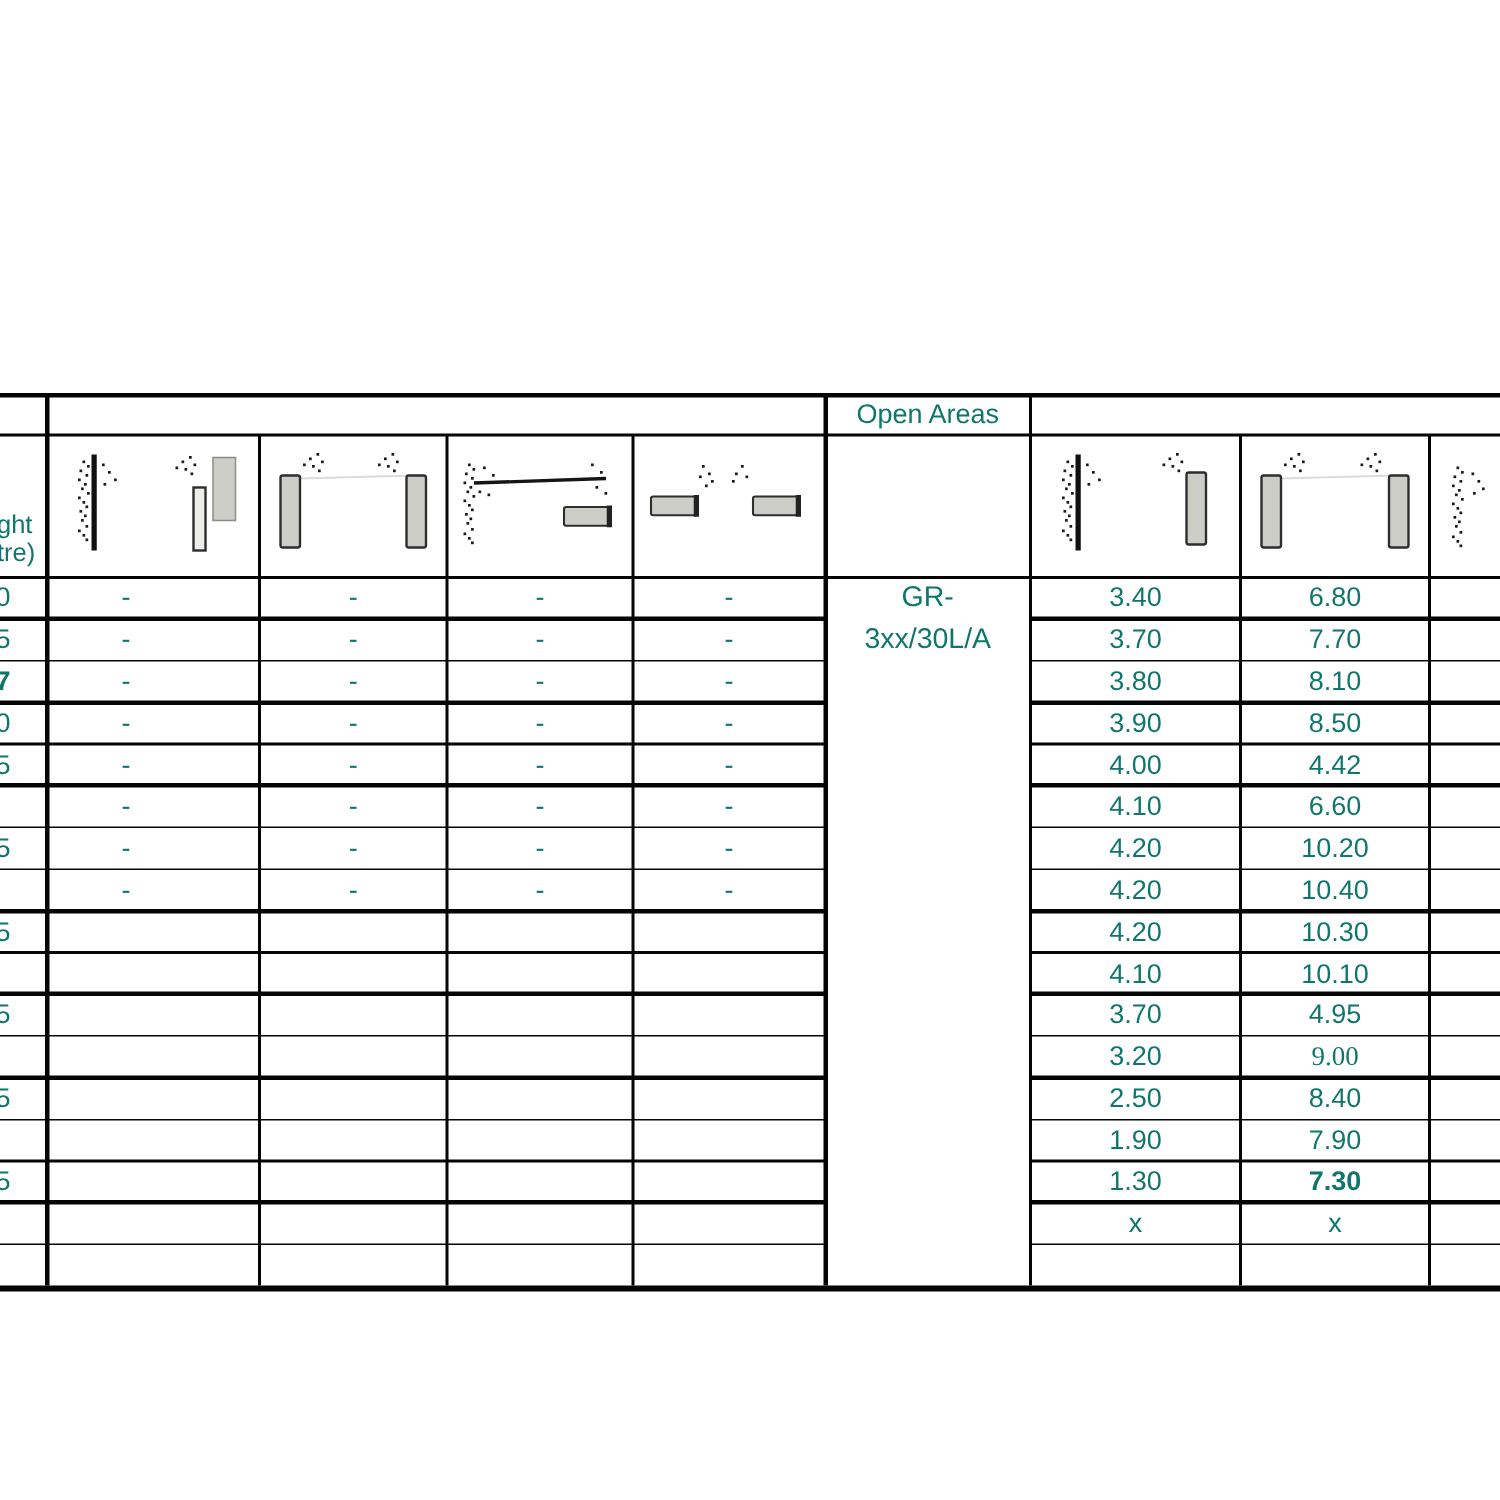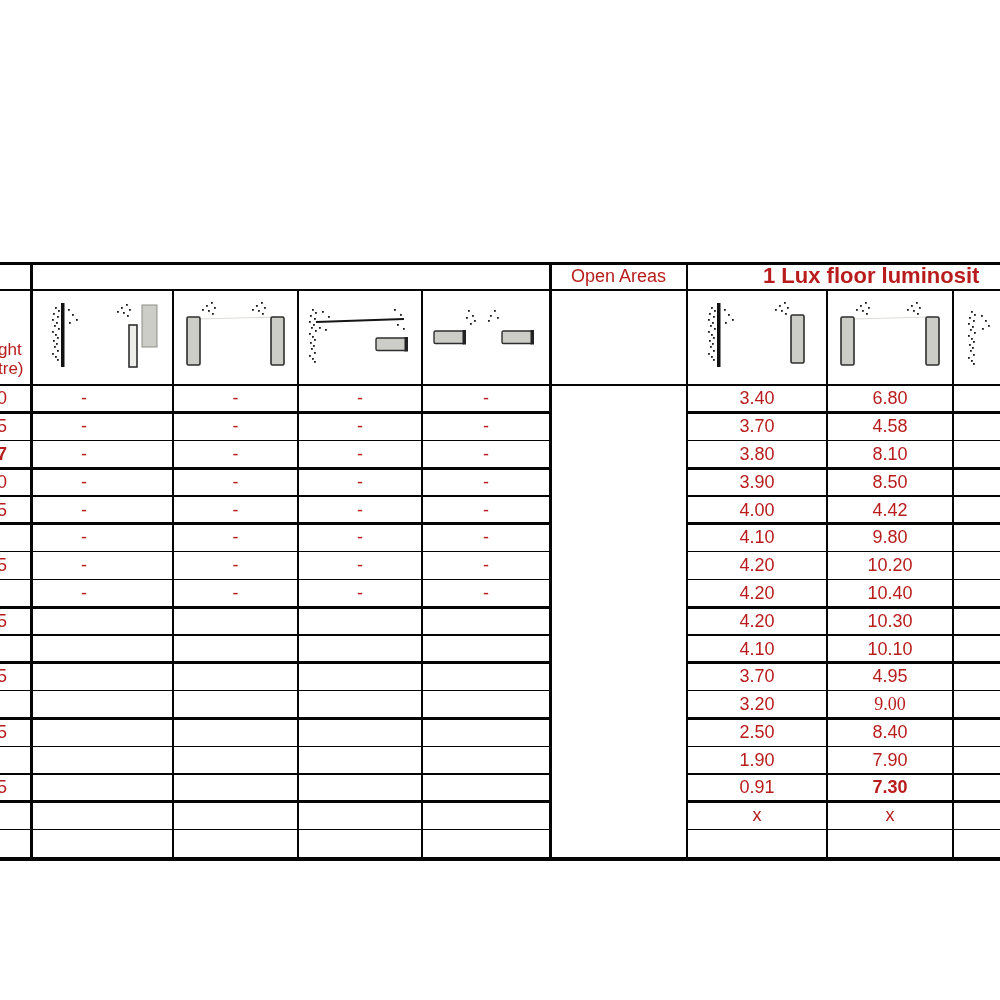--- a/index.html
+++ b/index.html
@@ -1,18 +1,18 @@
 <!DOCTYPE html>
 <html><head>
 <meta charset="utf-8">
 <style>
   html,body{margin:0;padding:0;background:#ffffff;}
   #canvas{
     position:relative;width:1000px;height:975px;background:#ffffff;overflow:hidden;
-    font-family:"Liberation Sans","DejaVu Sans",sans-serif;color:#b91c1c;
+    font-family:"Liberation Sans","DejaVu Sans",sans-serif;color:#0f766e;
   }
   .cell{position:absolute;display:flex;align-items:center;justify-content:center;box-sizing:border-box;}
   .hline,.vline{position:absolute;background:#050505;}
   
   #cell-top-left-stub{left:0px;top:266px;width:31px;height:24px;}
   #cell-top-merged{left:31px;top:266px;width:519px;height:24px;}
   #cell-open-areas{left:550px;top:263px;width:137px;height:27px;font-size:18px;}
   #cell-lux-header{left:687px;top:262px;width:313px;height:28px;justify-content:flex-start;
      padding-left:76px;font-weight:bold;font-size:22px;white-space:nowrap;overflow:hidden;}
   #cell-mounting-height{left:0px;top:290px;width:31px;height:95px;flex-direction:column;
@@ -31,21 +31,20 @@
   .dash-first{padding-right:36px;}
 </style>
 </head>
 <body>
 
 <div id="canvas">
 
   <div class="cell" id="cell-top-left-stub"></div>
   <div class="cell" id="cell-top-merged"></div>
   <div class="cell" id="cell-open-areas">Open Areas</div>
-  <div class="cell" id="cell-lux-header">1 Lux floor luminosit</div>
 
   <div class="cell" id="cell-mounting-height">
     <span class="ln">ght</span>
     <span class="ln">tre)</span>
   </div>
   <div id="icon-cells">
       <div class="cell icon-cell" style="left: 31px; width: 142px;">
         <svg width="134" height="82" viewBox="0 0 134 82">
       <rect x="26" y="6" width="3.5" height="64" fill="#111"></rect>
           <rect x="20" y="10" width="1.8" height="1.8" fill="#1b1b1b"></rect>
@@ -223,40 +222,44 @@
           <rect x="14" y="63" width="1.8" height="1.8" fill="#1b1b1b"></rect>
           <rect x="16" y="66" width="1.8" height="1.8" fill="#1b1b1b"></rect>
           <rect x="24" y="18" width="1.8" height="1.8" fill="#1b1b1b"></rect>
           <rect x="28" y="23" width="1.8" height="1.8" fill="#1b1b1b"></rect>
           <rect x="31" y="28" width="1.8" height="1.8" fill="#1b1b1b"></rect>
           <rect x="25" y="31" width="1.8" height="1.8" fill="#1b1b1b"></rect>
         </svg>
       </div>
     </div>
 
+  <div class="cell" id="cell-model-value">
+    <span>GR-</span>
+    <span>3xx/30L/A</span>
+  </div>
 
   <div id="rows-layer">
       <div>
         <div class="cell row-label" style="left: 0px; top: 385px; width: 31px; height: 27.79px;">0</div>
         <div class="cell dash-cell dash-first" style="left: 31px; top: 385px; width: 142px; height: 27.79px;">-</div>
         <div class="cell dash-cell" style="left: 173px; top: 385px; width: 125px; height: 27.79px;">-</div>
         <div class="cell dash-cell" style="left: 298px; top: 385px; width: 124px; height: 27.79px;">-</div>
         <div class="cell dash-cell" style="left: 422px; top: 385px; width: 128px; height: 27.79px;">-</div>
         <div class="cell val-cell" style="left: 687px; top: 385px; width: 140px; height: 27.79px;">3.40</div>
         <div class="cell val-cell" style="left: 827px; top: 385px; width: 126px; height: 27.79px;">6.80</div>
         <div class="cell val-cell" style="left: 953px; top: 385px; width: 47px; height: 27.79px;"></div>
       </div>
       <div>
         <div class="cell row-label" style="left: 0px; top: 412.79px; width: 31px; height: 27.79px;">5</div>
         <div class="cell dash-cell dash-first" style="left: 31px; top: 412.79px; width: 142px; height: 27.79px;">-</div>
         <div class="cell dash-cell" style="left: 173px; top: 412.79px; width: 125px; height: 27.79px;">-</div>
         <div class="cell dash-cell" style="left: 298px; top: 412.79px; width: 124px; height: 27.79px;">-</div>
         <div class="cell dash-cell" style="left: 422px; top: 412.79px; width: 128px; height: 27.79px;">-</div>
         <div class="cell val-cell" style="left: 687px; top: 412.79px; width: 140px; height: 27.79px;">3.70</div>
-        <div class="cell val-cell" style="left: 827px; top: 412.79px; width: 126px; height: 27.79px;">4.58</div>
+        <div class="cell val-cell" style="left: 827px; top: 412.79px; width: 126px; height: 27.79px;">7.70</div>
         <div class="cell val-cell" style="left: 953px; top: 412.79px; width: 47px; height: 27.79px;"></div>
       </div>
       <div>
         <div class="cell row-label bold" style="left: 0px; top: 440.58px; width: 31px; height: 27.79px;">7</div>
         <div class="cell dash-cell dash-first" style="left: 31px; top: 440.58px; width: 142px; height: 27.79px;">-</div>
         <div class="cell dash-cell" style="left: 173px; top: 440.58px; width: 125px; height: 27.79px;">-</div>
         <div class="cell dash-cell" style="left: 298px; top: 440.58px; width: 124px; height: 27.79px;">-</div>
         <div class="cell dash-cell" style="left: 422px; top: 440.58px; width: 128px; height: 27.79px;">-</div>
         <div class="cell val-cell" style="left: 687px; top: 440.58px; width: 140px; height: 27.79px;">3.80</div>
         <div class="cell val-cell" style="left: 827px; top: 440.58px; width: 126px; height: 27.79px;">8.10</div>
@@ -282,21 +285,21 @@
         <div class="cell val-cell" style="left: 827px; top: 496.16px; width: 126px; height: 27.79px;">4.42</div>
         <div class="cell val-cell" style="left: 953px; top: 496.16px; width: 47px; height: 27.79px;"></div>
       </div>
       <div>
         <div class="cell row-label" style="left: 0px; top: 523.95px; width: 31px; height: 27.79px;"></div>
         <div class="cell dash-cell dash-first" style="left: 31px; top: 523.95px; width: 142px; height: 27.79px;">-</div>
         <div class="cell dash-cell" style="left: 173px; top: 523.95px; width: 125px; height: 27.79px;">-</div>
         <div class="cell dash-cell" style="left: 298px; top: 523.95px; width: 124px; height: 27.79px;">-</div>
         <div class="cell dash-cell" style="left: 422px; top: 523.95px; width: 128px; height: 27.79px;">-</div>
         <div class="cell val-cell" style="left: 687px; top: 523.95px; width: 140px; height: 27.79px;">4.10</div>
-        <div class="cell val-cell" style="left: 827px; top: 523.95px; width: 126px; height: 27.79px;">9.80</div>
+        <div class="cell val-cell" style="left: 827px; top: 523.95px; width: 126px; height: 27.79px;">6.60</div>
         <div class="cell val-cell" style="left: 953px; top: 523.95px; width: 47px; height: 27.79px;"></div>
       </div>
       <div>
         <div class="cell row-label" style="left: 0px; top: 551.74px; width: 31px; height: 27.79px;">5</div>
         <div class="cell dash-cell dash-first" style="left: 31px; top: 551.74px; width: 142px; height: 27.79px;">-</div>
         <div class="cell dash-cell" style="left: 173px; top: 551.74px; width: 125px; height: 27.79px;">-</div>
         <div class="cell dash-cell" style="left: 298px; top: 551.74px; width: 124px; height: 27.79px;">-</div>
         <div class="cell dash-cell" style="left: 422px; top: 551.74px; width: 128px; height: 27.79px;">-</div>
         <div class="cell val-cell" style="left: 687px; top: 551.74px; width: 140px; height: 27.79px;">4.20</div>
         <div class="cell val-cell" style="left: 827px; top: 551.74px; width: 126px; height: 27.79px;">10.20</div>
@@ -371,21 +374,21 @@
         <div class="cell val-cell" style="left: 687px; top: 746.27px; width: 140px; height: 27.79px;">1.90</div>
         <div class="cell val-cell" style="left: 827px; top: 746.27px; width: 126px; height: 27.79px;">7.90</div>
         <div class="cell val-cell" style="left: 953px; top: 746.27px; width: 47px; height: 27.79px;"></div>
       </div>
       <div>
         <div class="cell row-label" style="left: 0px; top: 774.06px; width: 31px; height: 27.79px;">5</div>
         <div class="cell dash-cell dash-first" style="left: 31px; top: 774.06px; width: 142px; height: 27.79px;"></div>
         <div class="cell dash-cell" style="left: 173px; top: 774.06px; width: 125px; height: 27.79px;"></div>
         <div class="cell dash-cell" style="left: 298px; top: 774.06px; width: 124px; height: 27.79px;"></div>
         <div class="cell dash-cell" style="left: 422px; top: 774.06px; width: 128px; height: 27.79px;"></div>
-        <div class="cell val-cell" style="left: 687px; top: 774.06px; width: 140px; height: 27.79px;">0.91</div>
+        <div class="cell val-cell" style="left: 687px; top: 774.06px; width: 140px; height: 27.79px;">1.30</div>
         <div class="cell val-cell" style="left: 827px; top: 774.06px; width: 126px; height: 27.79px; font-weight: bold;">7.30</div>
         <div class="cell val-cell" style="left: 953px; top: 774.06px; width: 47px; height: 27.79px;"></div>
       </div>
       <div>
         <div class="cell row-label" style="left: 0px; top: 801.85px; width: 31px; height: 27.79px;"></div>
         <div class="cell dash-cell dash-first" style="left: 31px; top: 801.85px; width: 142px; height: 27.79px;"></div>
         <div class="cell dash-cell" style="left: 173px; top: 801.85px; width: 125px; height: 27.79px;"></div>
         <div class="cell dash-cell" style="left: 298px; top: 801.85px; width: 124px; height: 27.79px;"></div>
         <div class="cell dash-cell" style="left: 422px; top: 801.85px; width: 128px; height: 27.79px;"></div>
         <div class="cell val-cell" style="left: 687px; top: 801.85px; width: 140px; height: 27.79px;">x</div>

